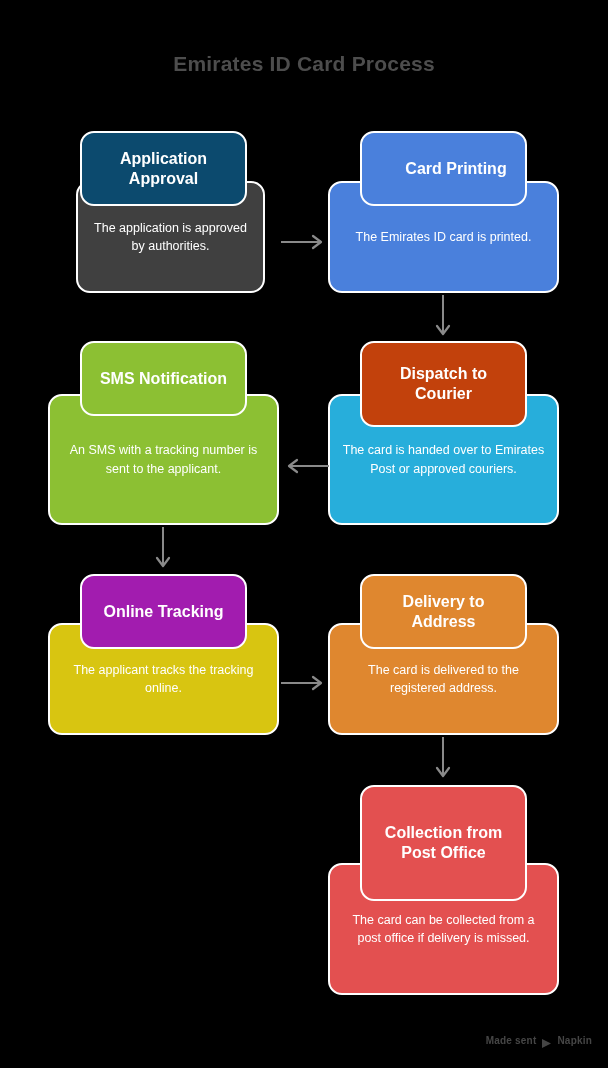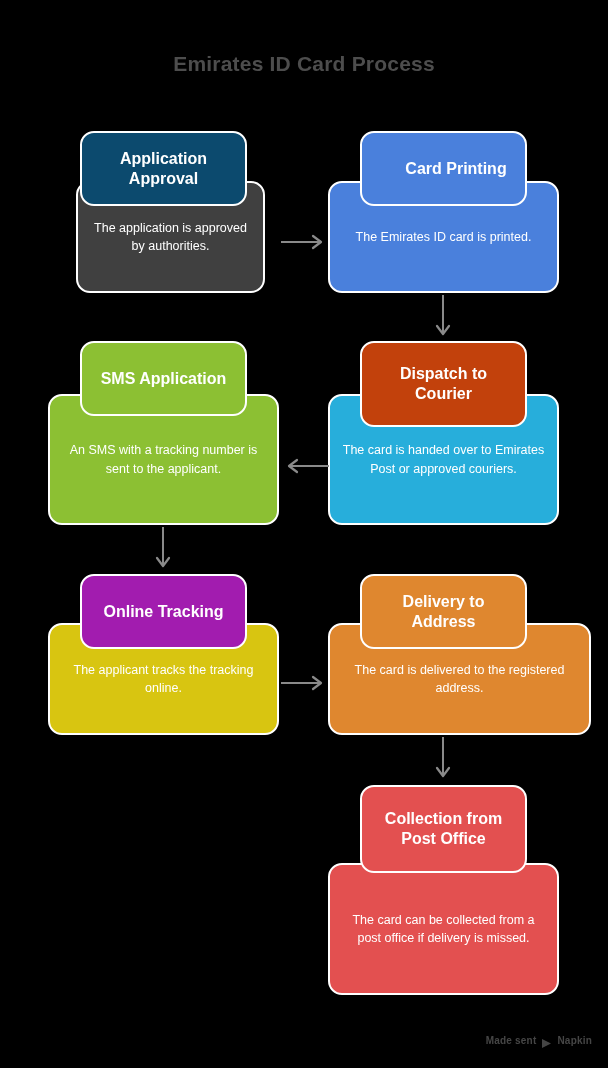--- a/index.html
+++ b/index.html
@@ -171,21 +171,21 @@
     <div class="node-header" style="left:360px; top:131px; width:167px; height:75px; background:#4a80dc;padding-left:35px;">
       <span class="node-header-text">Card Printing</span>
     </div>
   </div>
 
   <div class="node">
     <div class="node-body" style="left:48px; top:394px; width:231px; height:131px; background:#8cc033;">
       <span class="node-body-text">An SMS with a tracking number is sent to the applicant.</span>
     </div>
     <div class="node-header" style="left:80px; top:341px; width:167px; height:75px; background:#8cc033;">
-      <span class="node-header-text">SMS Application</span>
+      <span class="node-header-text">SMS Notification</span>
     </div>
   </div>
 
   <div class="node">
     <div class="node-body" style="left:328px; top:394px; width:231px; height:131px; background:#27aedb;">
       <span class="node-body-text">The card is handed over to Emirates Post or approved couriers.</span>
     </div>
     <div class="node-header" style="left:360px; top:341px; width:167px; height:86px; background:#c2410c;">
       <span class="node-header-text">Dispatch to Courier</span>
     </div>
@@ -194,33 +194,33 @@
   <div class="node">
     <div class="node-body" style="left:48px; top:623px; width:231px; height:112px; background:#d8c511;">
       <span class="node-body-text">The applicant tracks the tracking online.</span>
     </div>
     <div class="node-header" style="left:80px; top:574px; width:167px; height:75px; background:#a21caf;">
       <span class="node-header-text">Online Tracking</span>
     </div>
   </div>
 
   <div class="node">
-    <div class="node-body" style="left:328px; top:623px; width:263px; height:112px; background:#df872f;">
+    <div class="node-body" style="left:328px; top:623px; width:231px; height:112px; background:#df872f;">
       <span class="node-body-text">The card is delivered to the registered address.</span>
     </div>
     <div class="node-header" style="left:360px; top:574px; width:167px; height:75px; background:#df872f;">
       <span class="node-header-text">Delivery to Address</span>
     </div>
   </div>
 
   <div class="node">
     <div class="node-body" style="left:328px; top:863px; width:231px; height:132px; background:#e35050;">
       <span class="node-body-text">The card can be collected from a post office if delivery is missed.</span>
     </div>
-    <div class="node-header" style="left:360px; top:785px; width:167px; height:88px; background:#e35050;">
+    <div class="node-header" style="left:360px; top:785px; width:167px; height:116px; background:#e35050;">
       <span class="node-header-text">Collection from Post Office</span>
     </div>
   </div>
 
   <div id="watermark">
     <span class="wm-text">Made sent</span>
     <span class="wm-logo">
       <svg width="11" height="11" viewBox="0 0 11 11">
         <path d="M1 1 L10 5.5 L1 10 Z" fill="#9a9a9a"></path>
       </svg>

